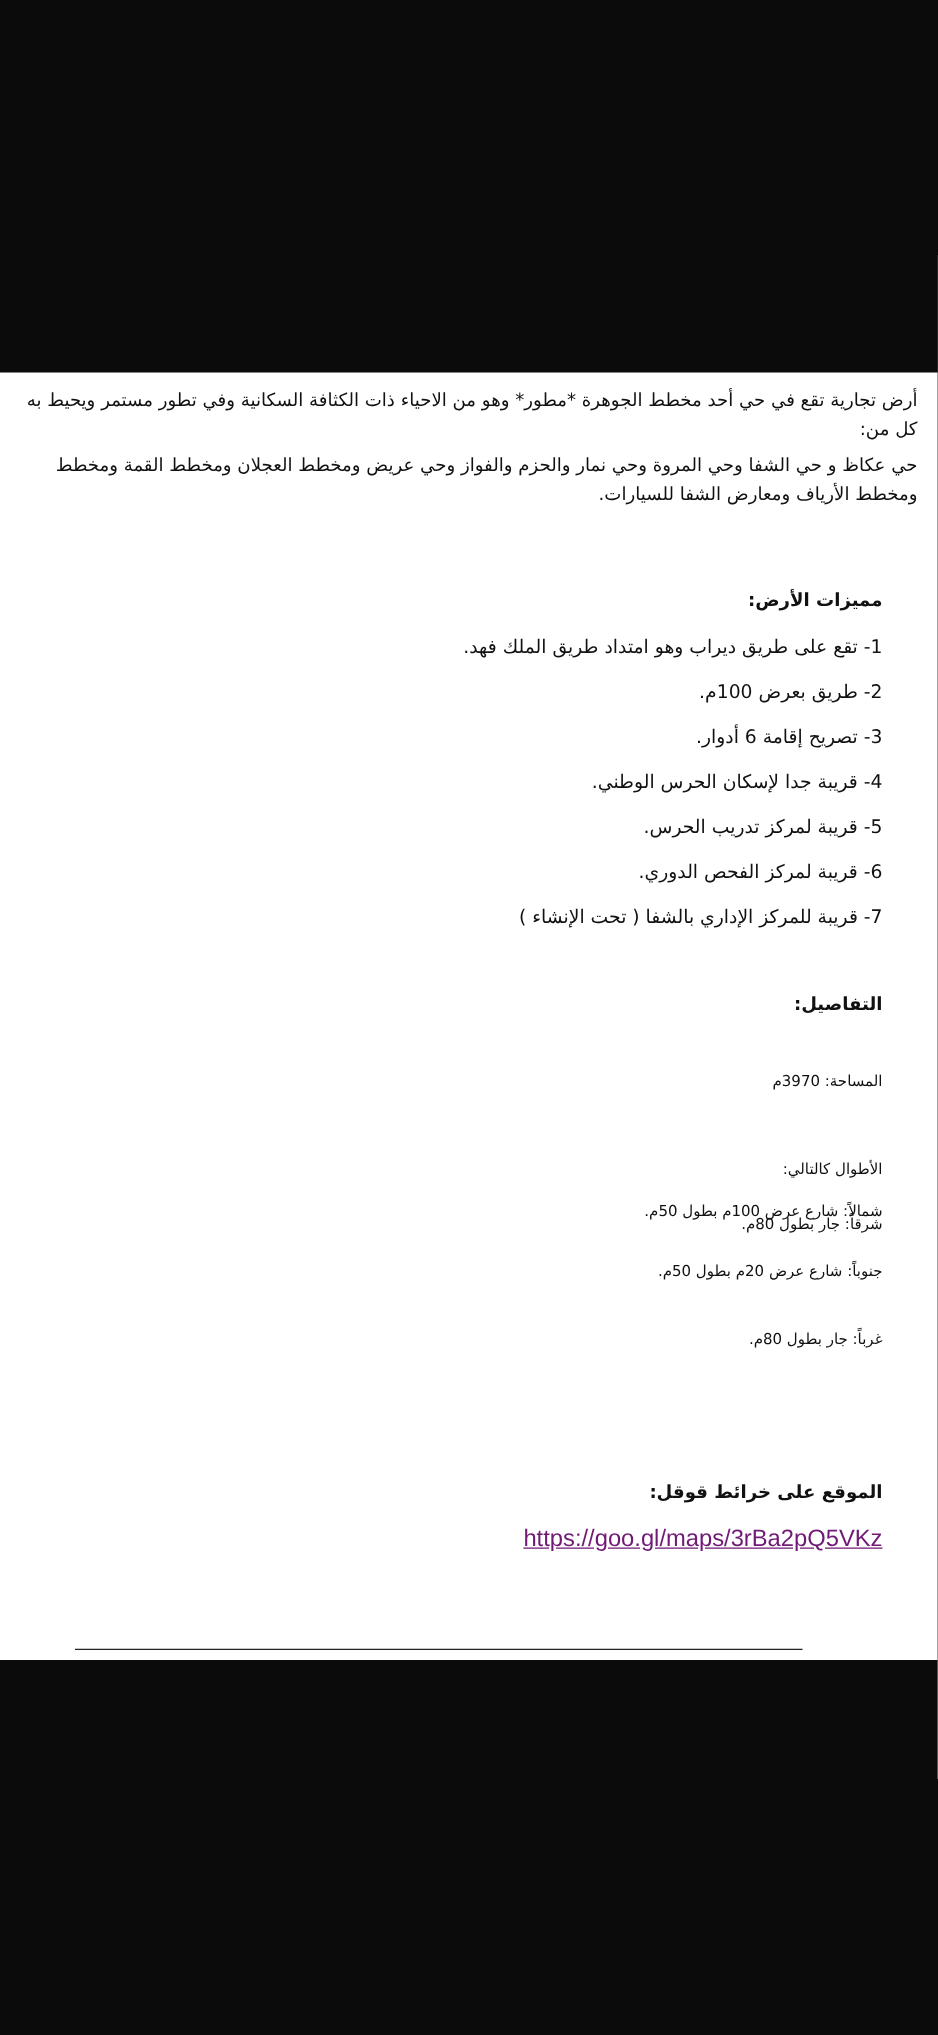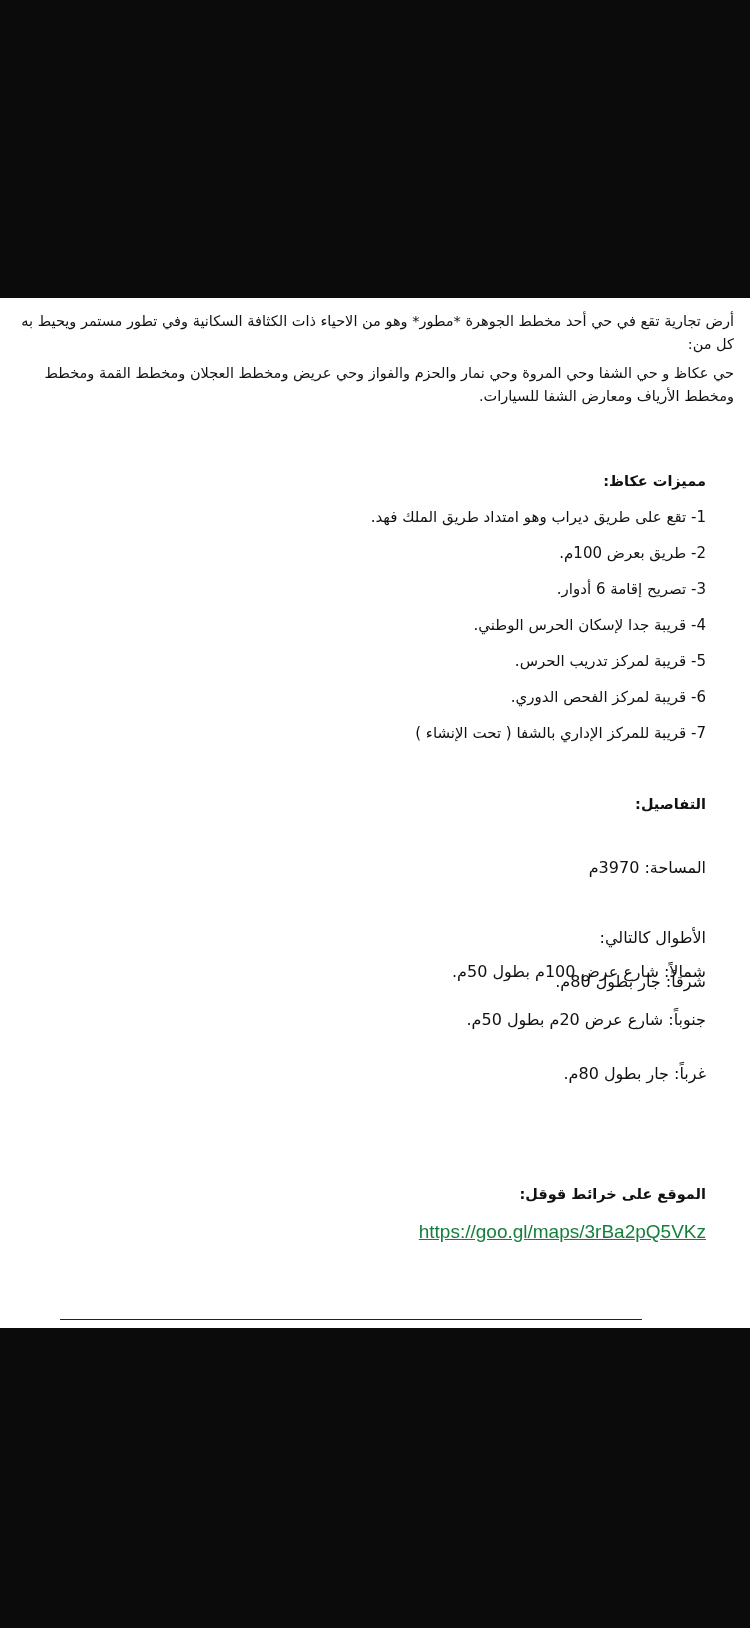--- a/index.html
+++ b/index.html
@@ -61,29 +61,29 @@
       position: absolute;
       right: 44px;
       width: 560px;
       font-size: 15px;
     }
     .details-heading { top: 498px; }
     .detail-line {
       position: absolute;
       right: 44px;
       width: 560px;
-      font-size: 16px;
+      font-size: 12px;
     }
     .location-heading { top: 888px; }
     .map-link {
       position: absolute;
       right: 44px;
       top: 923px;
       font-size: 19px;
-      color: #15803d;
+      color: #701a75;
       text-decoration: underline;
       direction: ltr;
       font-family: "Liberation Sans", sans-serif;
       cursor: pointer;
       margin-left: 15px;
     }
     .bottom-rule {
       position: absolute;
       left: 60px;
       width: 582px;
@@ -97,21 +97,21 @@
 
 <div class="black-top"></div>
 
 <div class="page">
 
   <div class="intro rtl">
     <p>أرض تجارية تقع في حي أحد مخطط الجوهرة *مطور* وهو من الاحياء ذات الكثافة السكانية وفي تطور مستمر ويحيط به كل من:</p>
     <p>حي عكاظ و حي الشفا وحي المروة وحي نمار والحزم والفواز وحي عريض ومخطط العجلان ومخطط القمة ومخطط ومخطط الأرياف ومعارض الشفا للسيارات.</p>
   </div>
 
-  <div class="block rtl heading features-heading">مميزات عكاظ:</div>
+  <div class="block rtl heading features-heading">مميزات الأرض:</div>
 
   <div class="feature-item rtl" style="top:210px;">1- تقع على طريق ديراب وهو امتداد طريق الملك فهد.</div>
   <div class="feature-item rtl" style="top:246px;">2- طريق بعرض 100م.</div>
   <div class="feature-item rtl" style="top:282px;">3- تصريح إقامة 6 أدوار.</div>
   <div class="feature-item rtl" style="top:318px;">4- قريبة جدا لإسكان الحرس الوطني.</div>
   <div class="feature-item rtl" style="top:354px;">5- قريبة لمركز تدريب الحرس.</div>
   <div class="feature-item rtl" style="top:390px;">6- قريبة لمركز الفحص الدوري.</div>
   <div class="feature-item rtl" style="top:426px;">7- قريبة للمركز الإداري بالشفا ( تحت الإنشاء )</div>
 
   <div class="block rtl heading details-heading">التفاصيل:</div>

